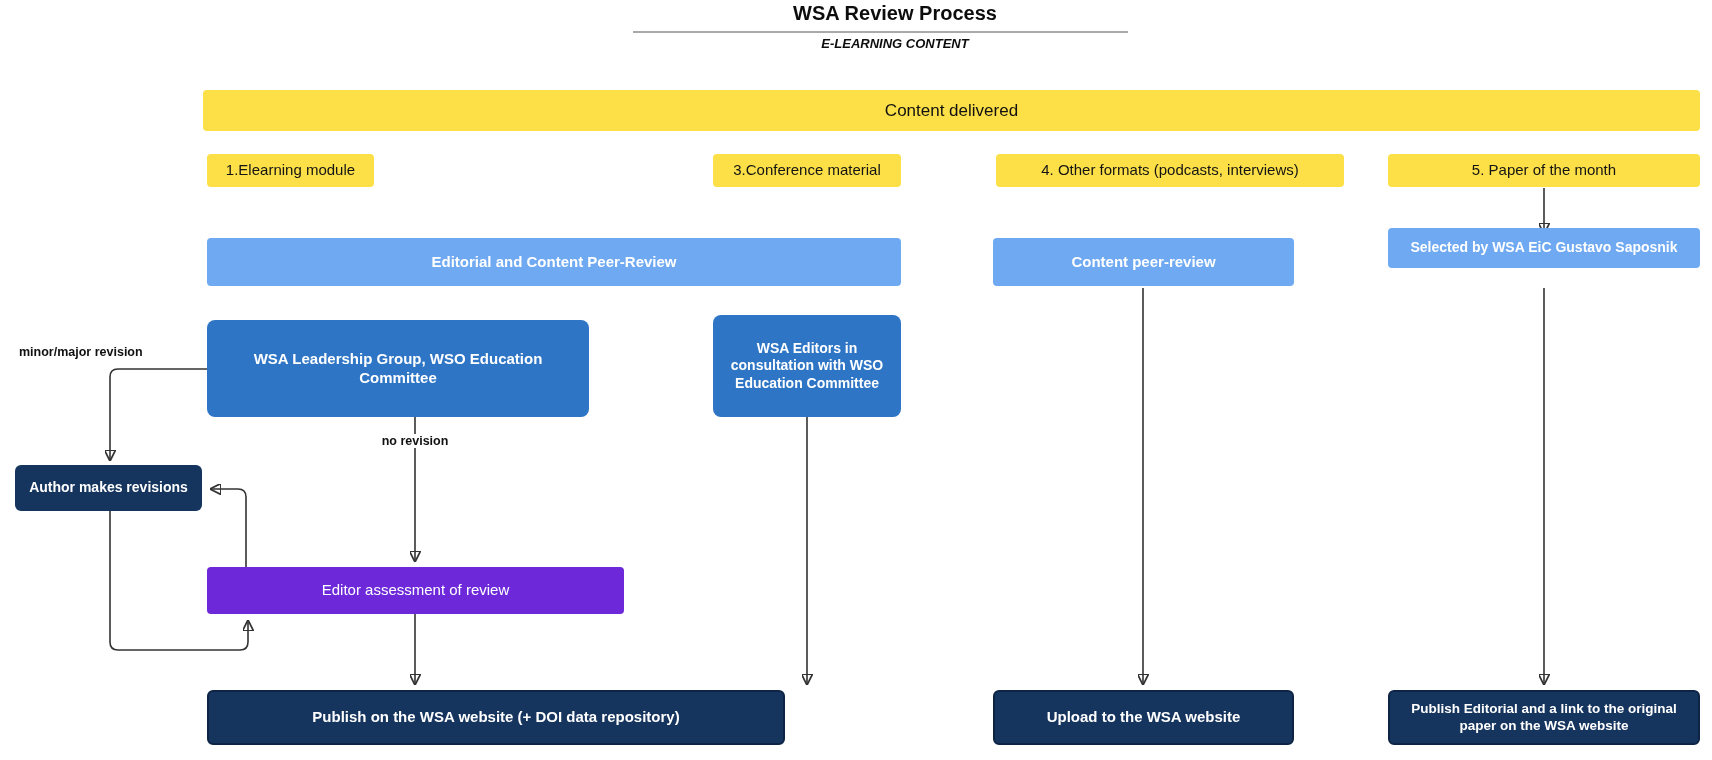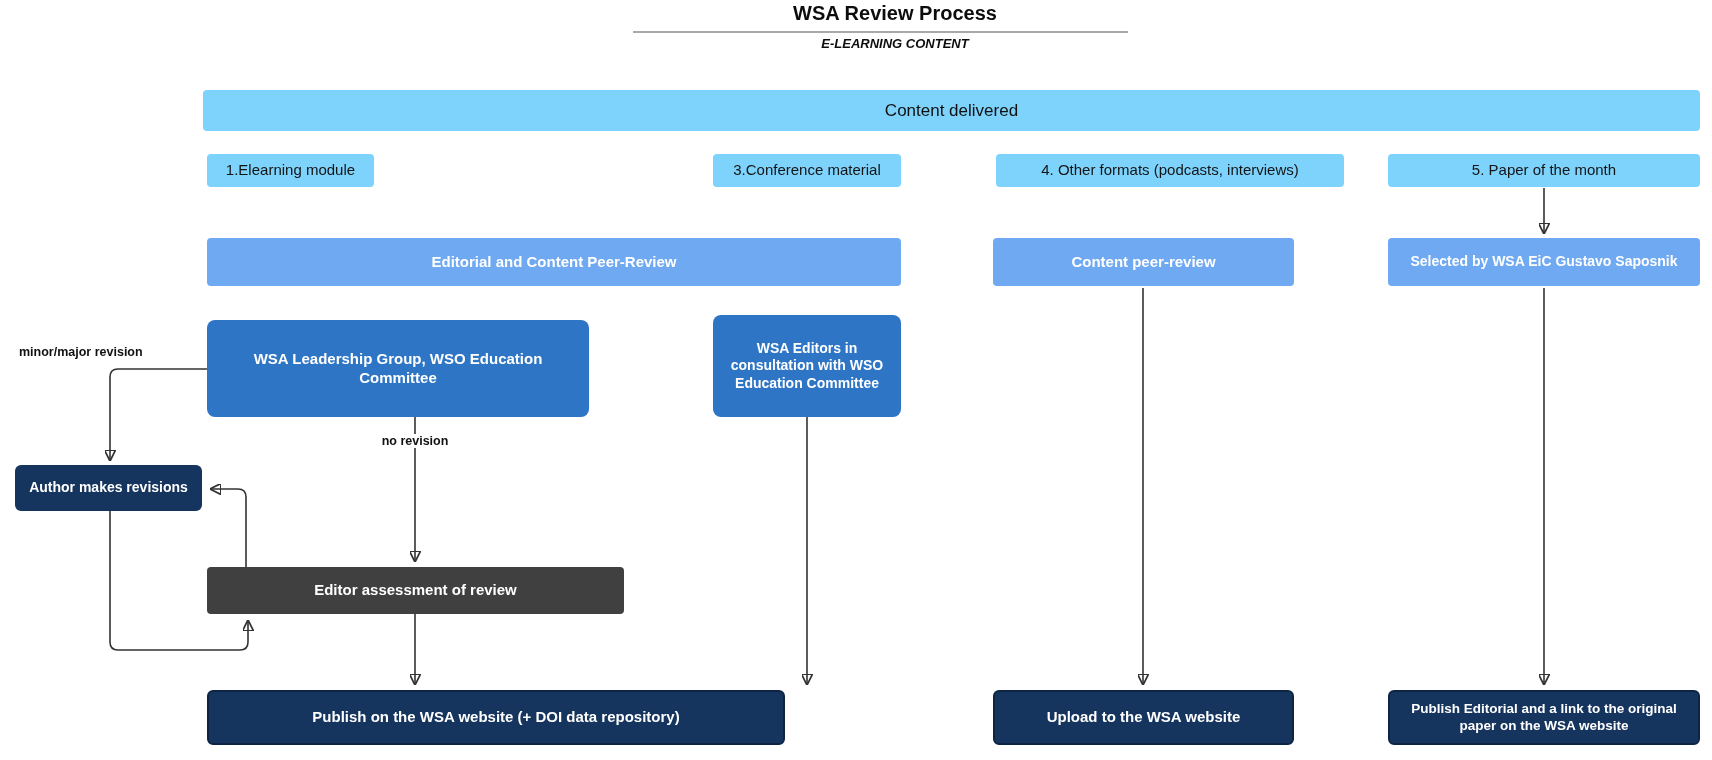--- a/index.html
+++ b/index.html
@@ -4,24 +4,24 @@
 <style>
   html,body{margin:0;padding:0;background:#fff;}
   #canvas{
     position:relative;width:1712px;height:760px;background:#ffffff;
     font-family:"Liberation Sans",sans-serif;overflow:hidden;
   }
   .node{
     position:absolute;display:flex;align-items:center;justify-content:center;
     text-align:center;box-sizing:border-box;line-height:1.25;
   }
-  .light{background:#7dd3fc;color:#141414;border-radius:4px;font-size:15px;font-weight:500;}
+  .light{background:#fde047;color:#141414;border-radius:4px;font-size:15px;font-weight:500;}
   .banner{font-size:17px;font-weight:400;color:#111;}
   .mid{background:#6fa9f2;color:#ffffff;border-radius:4px;font-size:15px;font-weight:600;}
-  .midlight{background:#404040;color:#ffffff;border-radius:4px;font-size:15px;font-weight:700;}
+  .midlight{background:#6d28d9;color:#ffffff;border-radius:4px;font-size:15px;font-weight:400;}
   .dark{background:#2e75c5;color:#ffffff;border-radius:8px;font-size:15px;font-weight:700;padding:10px 10px;}
   .navy{background:#16355e;color:#ffffff;border-radius:6px;font-size:15px;font-weight:700;border:2px solid #0e2444;padding:4px 14px;}
   .navy.plain{border:none;}
   #title{position:absolute;left:520px;top:2px;width:750px;text-align:center;font-size:20px;font-weight:700;color:#0d0d0d;}
   #title-rule{position:absolute;left:633px;top:31px;width:495px;height:2px;background:#a9a9a9;}
   #subtitle{position:absolute;left:520px;top:36px;width:750px;text-align:center;font-size:13px;font-weight:700;font-style:italic;color:#0d0d0d;}
   .elabel{position:absolute;font-size:12.5px;font-weight:700;color:#111;white-space:nowrap;}
   #lbl-minor{left:19px;top:345px;}
   #lbl-norev{left:415px;top:434px;transform:translateX(-50%);background:#ffffff;padding:0 4px;}
   #edges{position:absolute;left:0;top:0;width:1712px;height:760px;pointer-events:none;}
@@ -55,21 +55,21 @@
 
   <div class="node light banner" style="left:203px;top:90px;width:1497px;height:41px">Content delivered</div>
 
   <div class="node light" style="left:207px;top:154px;width:167px;height:33px">1.Elearning module</div>
   <div class="node light" style="left:713px;top:154px;width:188px;height:33px">3.Conference material</div>
   <div class="node light" style="left:996px;top:154px;width:348px;height:33px">4. Other formats (podcasts, interviews)</div>
   <div class="node light" style="left:1388px;top:154px;width:312px;height:33px">5. Paper of the month</div>
 
   <div class="node mid" style="left:207px;top:238px;width:694px;height:48px">Editorial and Content Peer-Review</div>
   <div class="node mid" style="left:993px;top:238px;width:301px;height:48px">Content peer-review</div>
-  <div class="node mid" style="left:1388px;top:238px;width:312px;height:48px;font-size:14px">Selected by WSA EiC Gustavo Saposnik</div>
+  <div class="node mid" style="left:1388px;top:228px;width:312px;height:40px;font-size:14px">Selected by WSA EiC Gustavo Saposnik</div>
 
   <div class="node dark" style="left:207px;top:320px;width:382px;height:97px">WSA Leadership Group, WSO Education Committee</div>
   <div class="node dark" style="left:713px;top:315px;width:188px;height:102px;font-size:14px">WSA Editors in consultation with WSO Education Committee</div>
 
   <div class="node navy plain" style="left:15px;top:465px;width:187px;height:46px;font-size:14px">Author makes revisions</div>
   <div class="node midlight" style="left:207px;top:567px;width:417px;height:47px">Editor assessment of review</div>
 
   <div class="elabel" id="lbl-minor">minor/major revision</div>
   <div class="elabel" id="lbl-norev">no revision</div>
 

